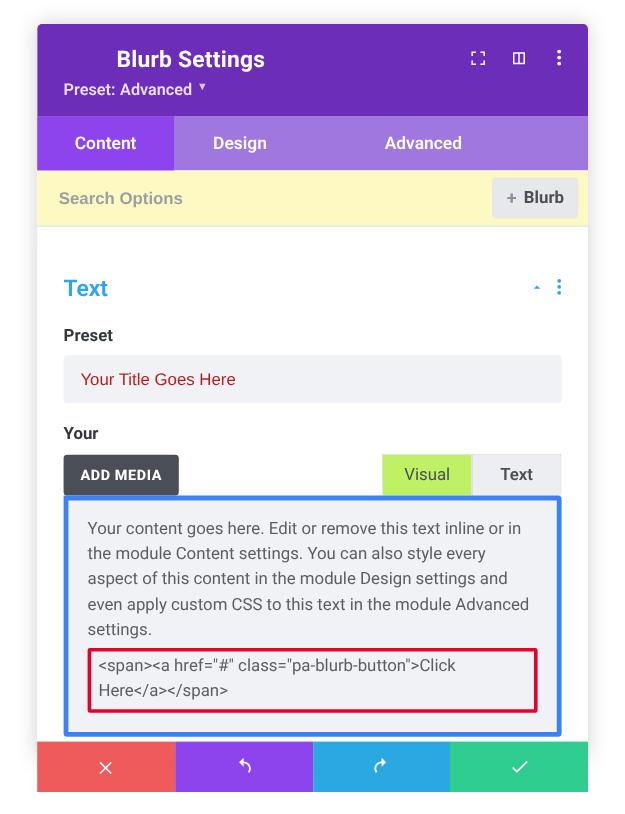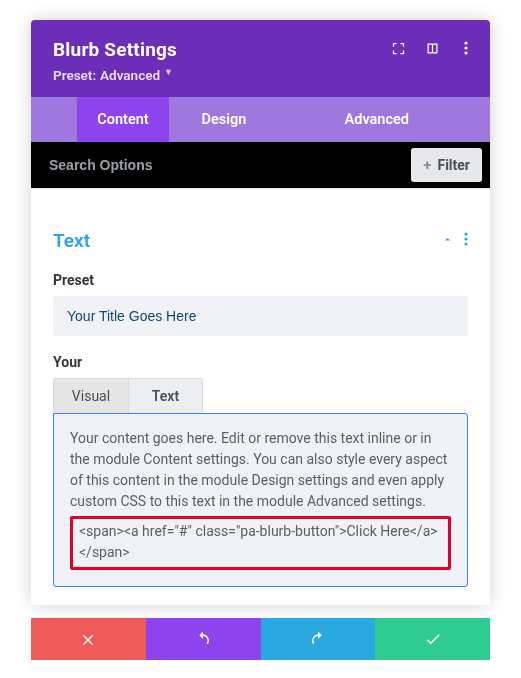--- a/index.html
+++ b/index.html
@@ -1,51 +1,51 @@
 <!DOCTYPE html>
 <html><head>
 <meta charset="utf-8">
 <style>
   * { box-sizing: border-box; margin: 0; padding: 0; }
   body { font-family: -apple-system, BlinkMacSystemFont, "Segoe UI", Roboto, Helvetica, Arial, sans-serif; background: #fff; width: 521px; height: 678px; position: relative; }
   .panel { width: 459px; margin: 20px auto 0; background: #fff; box-shadow: 0 0 18px rgba(0,0,0,0.18); border-radius: 4px; overflow: hidden; }
   .header { background: #6c2eb9; padding: 18px 22px 14px; color: #fff; position: relative; }
-  .header-title { font-size: 19px; font-weight: 700; letter-spacing: 0.2px; }
+  .header-title { font-size: 19px; font-weight: 700; letter-spacing: 0.2px; margin-left: 44px; }
   .preset-row { margin-top: 6px; font-size: 13.5px; font-weight: 600; opacity: 0.85; display: flex; align-items: flex-start; gap: 4px; }
   .preset-caret { font-size: 9px; opacity: 0.85; }
   .header-actions { position: absolute; right: 16px; top: 20px; display: flex; gap: 18px; align-items: center; }
   .header-icon { width: 16px; height: 16px; display: flex; align-items: center; justify-content: center; cursor: pointer; }
   .header-icon svg { fill: #fff; }
   .tabs { display: flex; background: #a077df; }
   .tab { flex: 0 0 auto; padding: 14px 0; color: #fff; font-size: 14.5px; font-weight: 600; text-align: center; cursor: pointer; }
-  .tab:nth-child(1){ width: 92px; margin-left: 46px; }
+  .tab:nth-child(1){ width: 114px; }
   .tab:nth-child(2){ width: 110px; }
   .tab:nth-child(3){ width: 130px; text-align: right; }
   .tab.active { background: #8e44ec; }
-  .search-row { display: flex; align-items: center; background: #000000; border-bottom: 1px solid #e4e6ea; }
+  .search-row { display: flex; align-items: center; background: #fef9c3; border-bottom: 1px solid #e4e6ea; }
   .search-input { flex: 1; border: none; background: transparent; padding: 14px 18px; font-size: 14px; color: #888; font-weight: 600; outline: none; }
   .search-input::placeholder { color: #9aa0a6; }
   .filter-btn { display: flex; align-items: center; gap: 6px; background: #e6e8ec; padding: 8px 12px; margin: 6px 8px 6px 0; border-radius: 3px; font-size: 14px; font-weight: 700; color: #4a4e57; cursor: pointer; }
   .filter-plus { color: #8a8f98; font-weight: 700; font-size: 15px; }
   .content { padding: 10px 22px 18px; background: #fff; margin-top: 18px; }
   .section-header { display: flex; align-items: center; justify-content: space-between; padding: 12px 0 10px; }
   .section-title { color: #2ea3f2; font-size: 19px; font-weight: 600; }
   .section-actions { display: flex; align-items: center; gap: 10px; }
   .chev-svg { fill: #2ea3f2; }
   .dots-svg { fill: #2ea3f2; }
   .field-label { font-size: 14px; font-weight: 700; color: #32373c; margin: 10px 0 8px; }
-  .text-input { width: 100%; background: #f0f2f5; border: none; border-radius: 3px; padding: 12px 14px; font-size: 14px; color: #0c4a6e; font-weight: 500; outline: none; }
+  .text-input { width: 100%; background: #f0f2f5; border: none; border-radius: 3px; padding: 12px 14px; font-size: 14px; color: #b91c1c; font-weight: 500; outline: none; }
   .body-block { margin-top: 18px; }
   .editor-toolbar { display: flex; align-items: flex-end; justify-content: space-between; margin-top: 8px; }
   .add-media { background: #4a4e57; color: #fff; font-size: 12px; font-weight: 800; letter-spacing: 0.5px; padding: 10px 14px; border-radius: 3px; cursor: pointer; }
   .ed-tabs { display: flex; border: 1px solid #d8dbe0; border-bottom: none; border-radius: 2px 2px 0 0; overflow: hidden; }
-  .ed-tab { width: 74px; text-align: center; padding: 9px 0; font-size: 14px; color: #4a4e57; background: #e5e5e5; cursor: pointer; }
+  .ed-tab { width: 74px; text-align: center; padding: 9px 0; font-size: 14px; color: #4a4e57; background: #bef264; cursor: pointer; }
   .ed-tab + .ed-tab { border-left: 1px solid #d8dbe0; }
   .ed-tab.active { background: #eceef1; font-weight: 600; }
-  .editor-area { background: #f0f2f5; border: 1px solid #3b82f6; border-radius: 0 3px 3px 3px; padding: 14px 16px 16px; font-size: 14px; line-height: 1.5; color: #5a5f66; position: relative; min-height: 162px; }
+  .editor-area { background: #f0f2f5; border: 4px solid #3b82f6; border-radius: 0 3px 3px 3px; padding: 14px 16px 16px; font-size: 14px; line-height: 1.5; color: #5a5f66; position: relative; min-height: 162px; }
   .hl-box { border: 3px solid #e4002b; border-radius: 2px; padding: 2px 6px 4px; margin-top: 4px; font-family: inherit; color: #5a5f66; }
   .bottom-bar { position: absolute; left: 31px; width: 459px; bottom: 18px; display: flex; height: 42px; }
   .bb { flex: 1; display: flex; align-items: center; justify-content: center; cursor: pointer; }
   .bb svg { fill: #fff; }
   .bb-close { background: #ef5a5a; }
   .bb-undo { background: #8e44ec; }
   .bb-redo { background: #29a9e0; }
   .bb-save { background: #2ecc8f; }
 </style>
 </head>
@@ -84,21 +84,21 @@
   <div class="tabs">
     <div class="tab active">Content</div>
     <div class="tab">Design</div>
     <div class="tab">Advanced</div>
   </div>
 
   <div class="search-row">
     <input class="search-input" placeholder="Search Options" style="">
     <div class="filter-btn">
       <span class="filter-plus">+</span>
-      <span>Filter</span>
+      <span>Blurb</span>
     </div>
   </div>
 
   <div class="content">
 
     <div class="section-header">
       <div class="section-title">Text</div>
       <div class="section-actions">
         <span>
           <svg class="chev-svg" width="13" height="13" viewBox="0 0 24 24">
@@ -117,20 +117,21 @@
 
     <div>
       <div class="field-label">Preset</div>
       <input class="text-input" value="Your Title Goes Here" style="">
     </div>
 
     <div class="body-block">
       <div class="field-label">Your</div>
 
       <div class="editor-toolbar">
+        <div class="add-media">ADD MEDIA</div>
         <div class="ed-tabs">
           <div class="ed-tab">Visual</div>
           <div class="ed-tab active">Text</div>
         </div>
       </div>
 
       <div class="editor-area">
         <div>Your content goes here. Edit or remove this text inline or in the module Content settings. You can also style every aspect of this content in the module Design settings and even apply custom CSS to this text in the module Advanced settings.</div>
         <div class="hl-box">&lt;span&gt;&lt;a href="#" class="pa-blurb-button"&gt;Click Here&lt;/a&gt;&lt;/span&gt;</div>
       </div>

